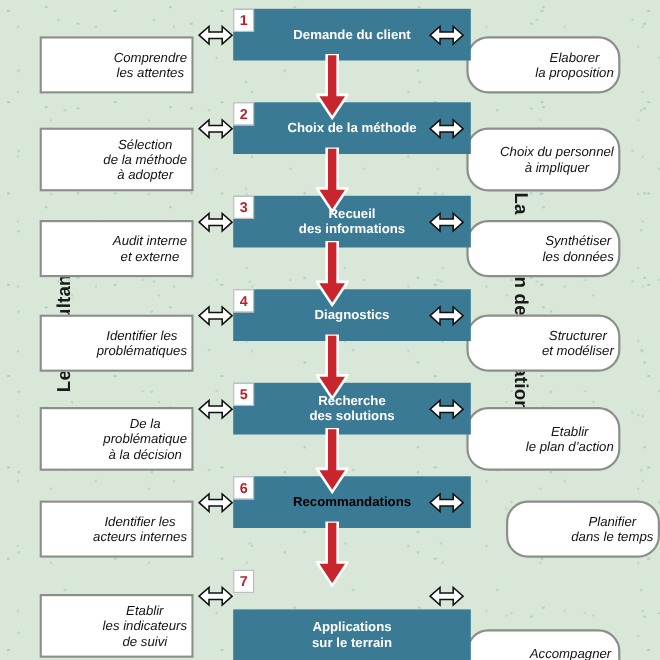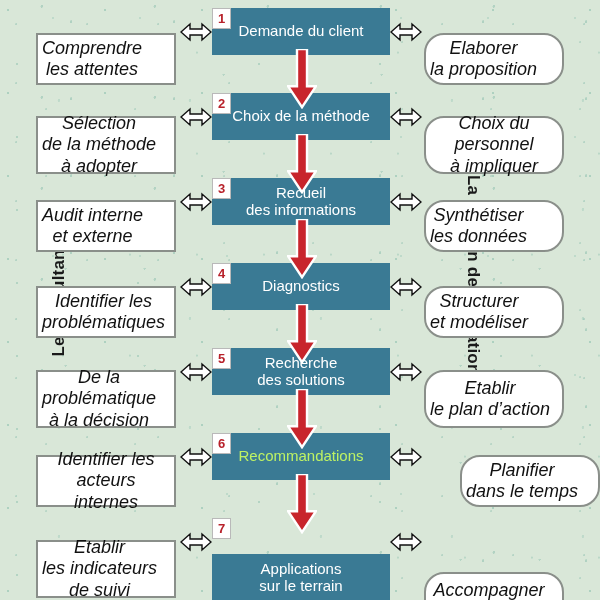--- a/index.html
+++ b/index.html
@@ -44,27 +44,27 @@
   #side-right{
     right:2px;top:50%;
     transform:translate(0,-50%) rotate(90deg);
     transform-origin:center center;
     font-size:17px;
   }
 
   
   .step{
     position:absolute;
-    left:212px;width:178px;
+    left:212px;width:216px;
     background:#3a7a94;
     color:#ffffff;
     display:flex;align-items:center;justify-content:center;
     text-align:center;
-    font-weight:normal;
-    font-size:15px;
+    font-weight:bold;
+    font-size:12px;
     line-height:1.12;
     box-sizing:border-box;
     padding:2px 6px 2px 6px;
     z-index:3;
   }
   .step .step-label{display:block;}
   .badge{
     position:absolute;
     left:0px;top:0px;
     width:19px;height:21px;
@@ -77,24 +77,24 @@
     line-height:1;
     z-index:6;
   }
 
   
   .sidebox{
     position:absolute;
     background:#ffffff;
     border:2px solid #8a8f8a;
     box-sizing:border-box;
-    display:flex;align-items:center;justify-content:flex-start;
+    display:flex;align-items:center;justify-content:flex-end;
     text-align:center;
     font-style:italic;
-    font-size:18px;
+    font-size:12px;
     line-height:1.18;
     color:#111111;
     padding:2px 4px;
     z-index:2;
   }
   .sidebox.left{left:36px;width:140px;}
   .sidebox.right{left:424px;width:140px;border-radius:20px;}
 
   
   .varrow{
@@ -243,21 +243,21 @@
       <div class="harrow right-arrow" style="left: 390px; top: 360.5px;">
         <svg viewBox="0 0 32 22" preserveAspectRatio="none">
           <path d="M1 11 L10 3 L10 8 L22 8 L22 3 L31 11 L22 19 L22 14 L10 14 L10 19 Z" fill="#ffffff" stroke="#111111" stroke-width="1.4" stroke-linejoin="miter"></path>
         </svg>
       </div>
       <div class="varrow" style="top: 389px; height: 60px;">
         <svg viewBox="0 0 30 100" preserveAspectRatio="none">
           <path d="M10 0 L20 0 L20 62 L29 62 L15 97 L1 62 L10 62 Z" fill="#c8252c" stroke="#ffffff" stroke-width="2.4" stroke-linejoin="miter" vector-effect="non-scaling-stroke"></path>
         </svg>
       </div>
-      <div class="step" style="top: 433px; height: 47px; background: rgb(58, 122, 148); color: #bef264;">
+      <div class="step" style="top: 433px; height: 47px; background: rgb(58, 122, 148); color: #000000;">
         <span class="step-label">Recommandations</span>
       </div>
       <div class="badge" style="left: 212px; top: 433px; position: absolute; background: rgb(255, 255, 255); color: rgb(184, 34, 43);">6</div>
       <div class="sidebox left" style="top: 455px; height: 52px; background: rgb(255, 255, 255); border-color: rgb(138, 143, 138); color: rgb(17, 17, 17);">
         <span>Identifier les<br>acteurs internes</span>
       </div>
       <div class="sidebox right" style="top: 455px; height: 52px; background: rgb(255, 255, 255); border-color: rgb(138, 143, 138); color: rgb(17, 17, 17); margin-left: 36px;">
         <span>Planifier<br>dans le temps</span>
       </div>
       <div class="harrow left-arrow" style="left: 180px; top: 445.5px;">

